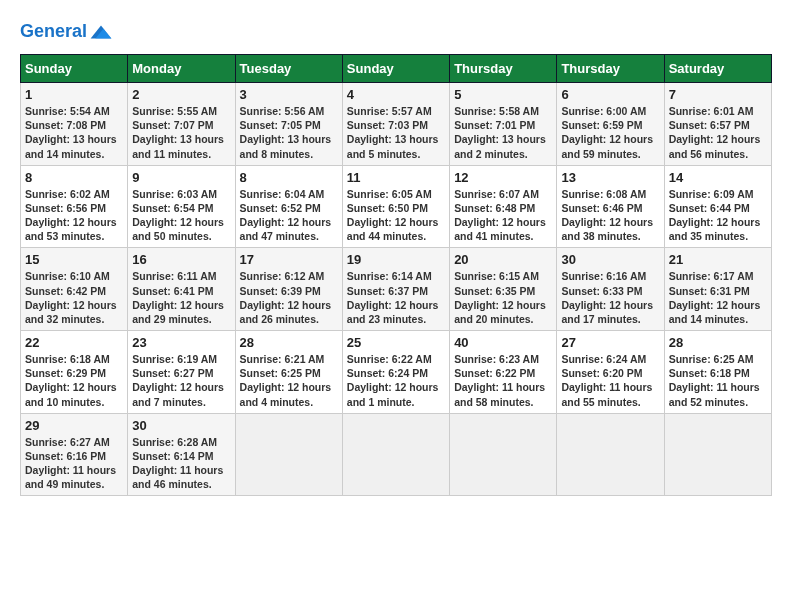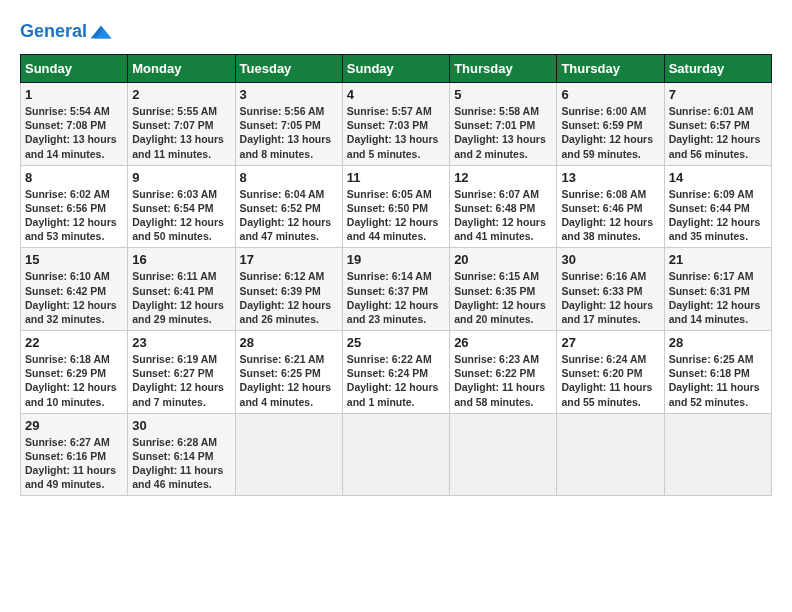--- a/index.html
+++ b/index.html
@@ -325,21 +325,21 @@
         </td>
         <td>
           <span class="day-num">25</span>
           <div class="day-info">
             Sunrise: 6:22 AM<br>
             Sunset: 6:24 PM<br>
             Daylight: 12 hours and 1 minute.
           </div>
         </td>
         <td>
-          <span class="day-num">26</span>
+          <span class="day-num">40</span>
           <div class="day-info">
             Sunrise: 6:23 AM<br>
             Sunset: 6:22 PM<br>
             Daylight: 11 hours and 58 minutes.
           </div>
         </td>
         <td>
           <span class="day-num">27</span>
           <div class="day-info">
             Sunrise: 6:24 AM<br>

